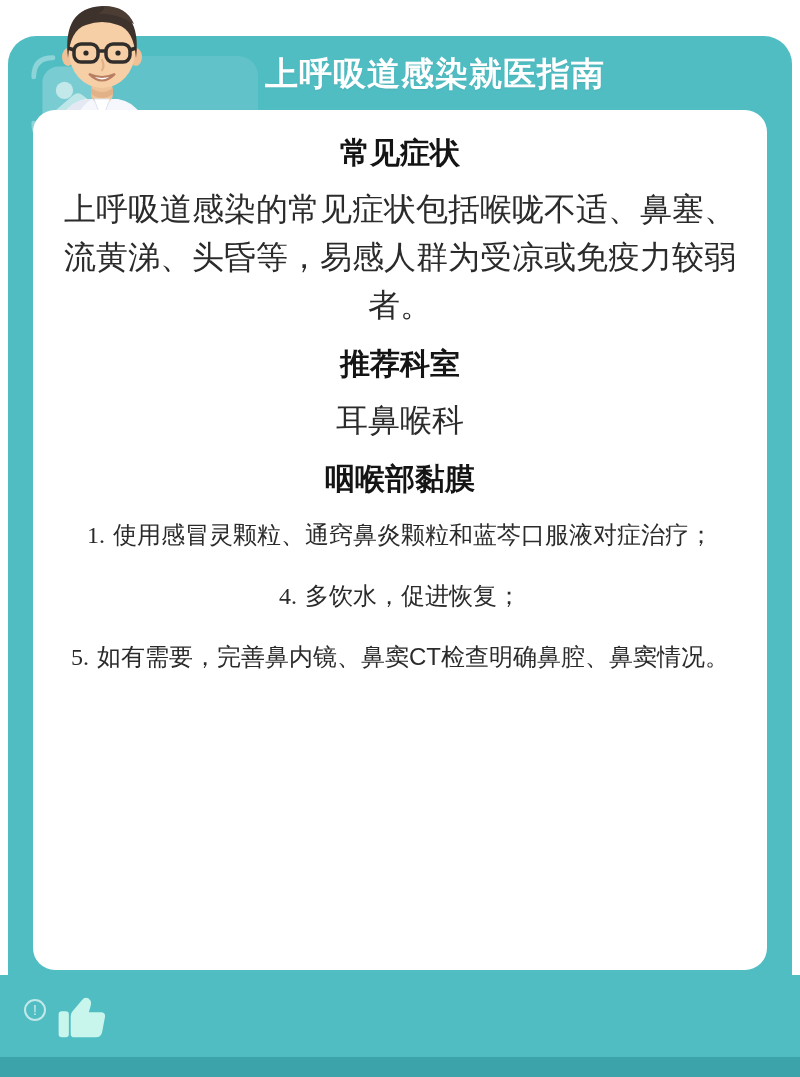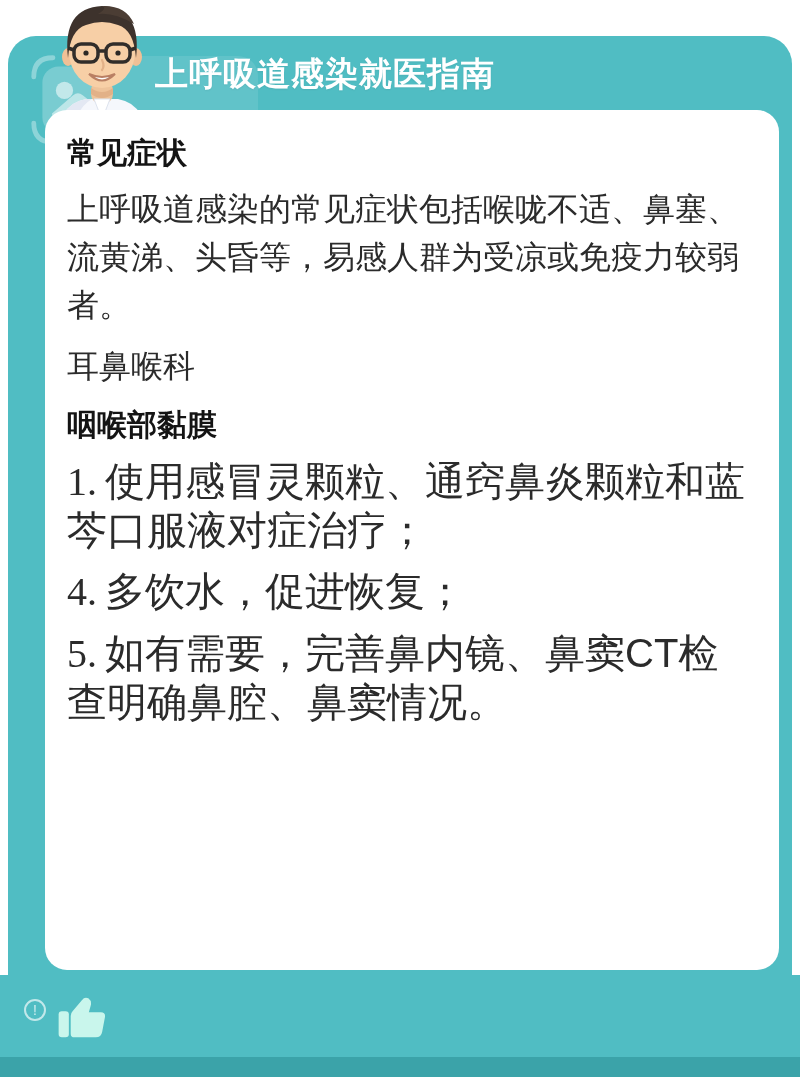--- a/index.html
+++ b/index.html
@@ -48,51 +48,53 @@
   }
   .page-title {
     position: absolute;
     left: 155px; top: 52px;
     width: 560px;
     font-size: 33px;
     font-weight: bold;
     color: #ffffff;
     letter-spacing: 1px;
     text-shadow: 0 1px 2px rgba(0,0,0,0.06);
+    text-align: center;
   }
 
   
   .card {
     position: absolute;
-    left: 45px; top: 110px;
+    left: 33px; top: 110px;
     width: 734px; height: 860px;
     background: #ffffff;
     border-radius: 22px;
     padding: 24px 22px 18px 22px;
     overflow: hidden;
+    text-align: center;
   }
   .section-heading {
     font-size: 30px;
     line-height: 38px;
     font-weight: bold;
     color: var(--heading);
     margin: 0 0 10px 0;
   }
   .section-heading + .section-heading,
   .section-body + .section-heading,
   .care-list + .section-heading { margin-top: 16px; }
   .section-body {
     font-size: 32px;
     line-height: 48px;
     color: var(--body);
     margin: 13px 0 10px 0;
   }
   .care-list { margin: 0; padding: 0; list-style: none; }
   .care-item {
-    font-size: 40px;
+    font-size: 24px;
     line-height: 48px;
     color: var(--body);
     margin: 13px 0 13px 0;
   }
   .care-num {
     font-family: "Liberation Serif", serif;
     margin-right: 8px;
   }
 
   
@@ -194,20 +196,21 @@
     <path d="M47 74 Q60 87 73 74 Q60 80 47 74 Z" fill="#ffffff" stroke="#b97f63" stroke-width="2"></path>
   </svg>
 </div>
 
 <div class="page-title">上呼吸道感染就医指南</div>
 
 <div class="card">
   <h2 class="section-heading">常见症状</h2>
   <p class="section-body">上呼吸道感染的常见症状包括喉咙不适、鼻塞、流黄涕、头昏等，易感人群为受凉或免疫力较弱者。</p>
 
+  <h2 class="section-heading">推荐科室</h2>
   <p class="section-body">耳鼻喉科</p>
 
   <h2 class="section-heading">咽喉部黏膜</h2>
   <ul class="care-list">
     <li class="care-item"><span class="care-num">1.</span><span>使用感冒灵颗粒、通窍鼻炎颗粒和蓝芩口服液对症治疗；</span></li>
     <li class="care-item"><span class="care-num">4.</span><span>多饮水，促进恢复；</span></li>
     <li class="care-item"><span class="care-num">5.</span><span>如有需要，完善鼻内镜、鼻窦CT检查明确鼻腔、鼻窦情况。</span></li>
   </ul>
 </div>
 

